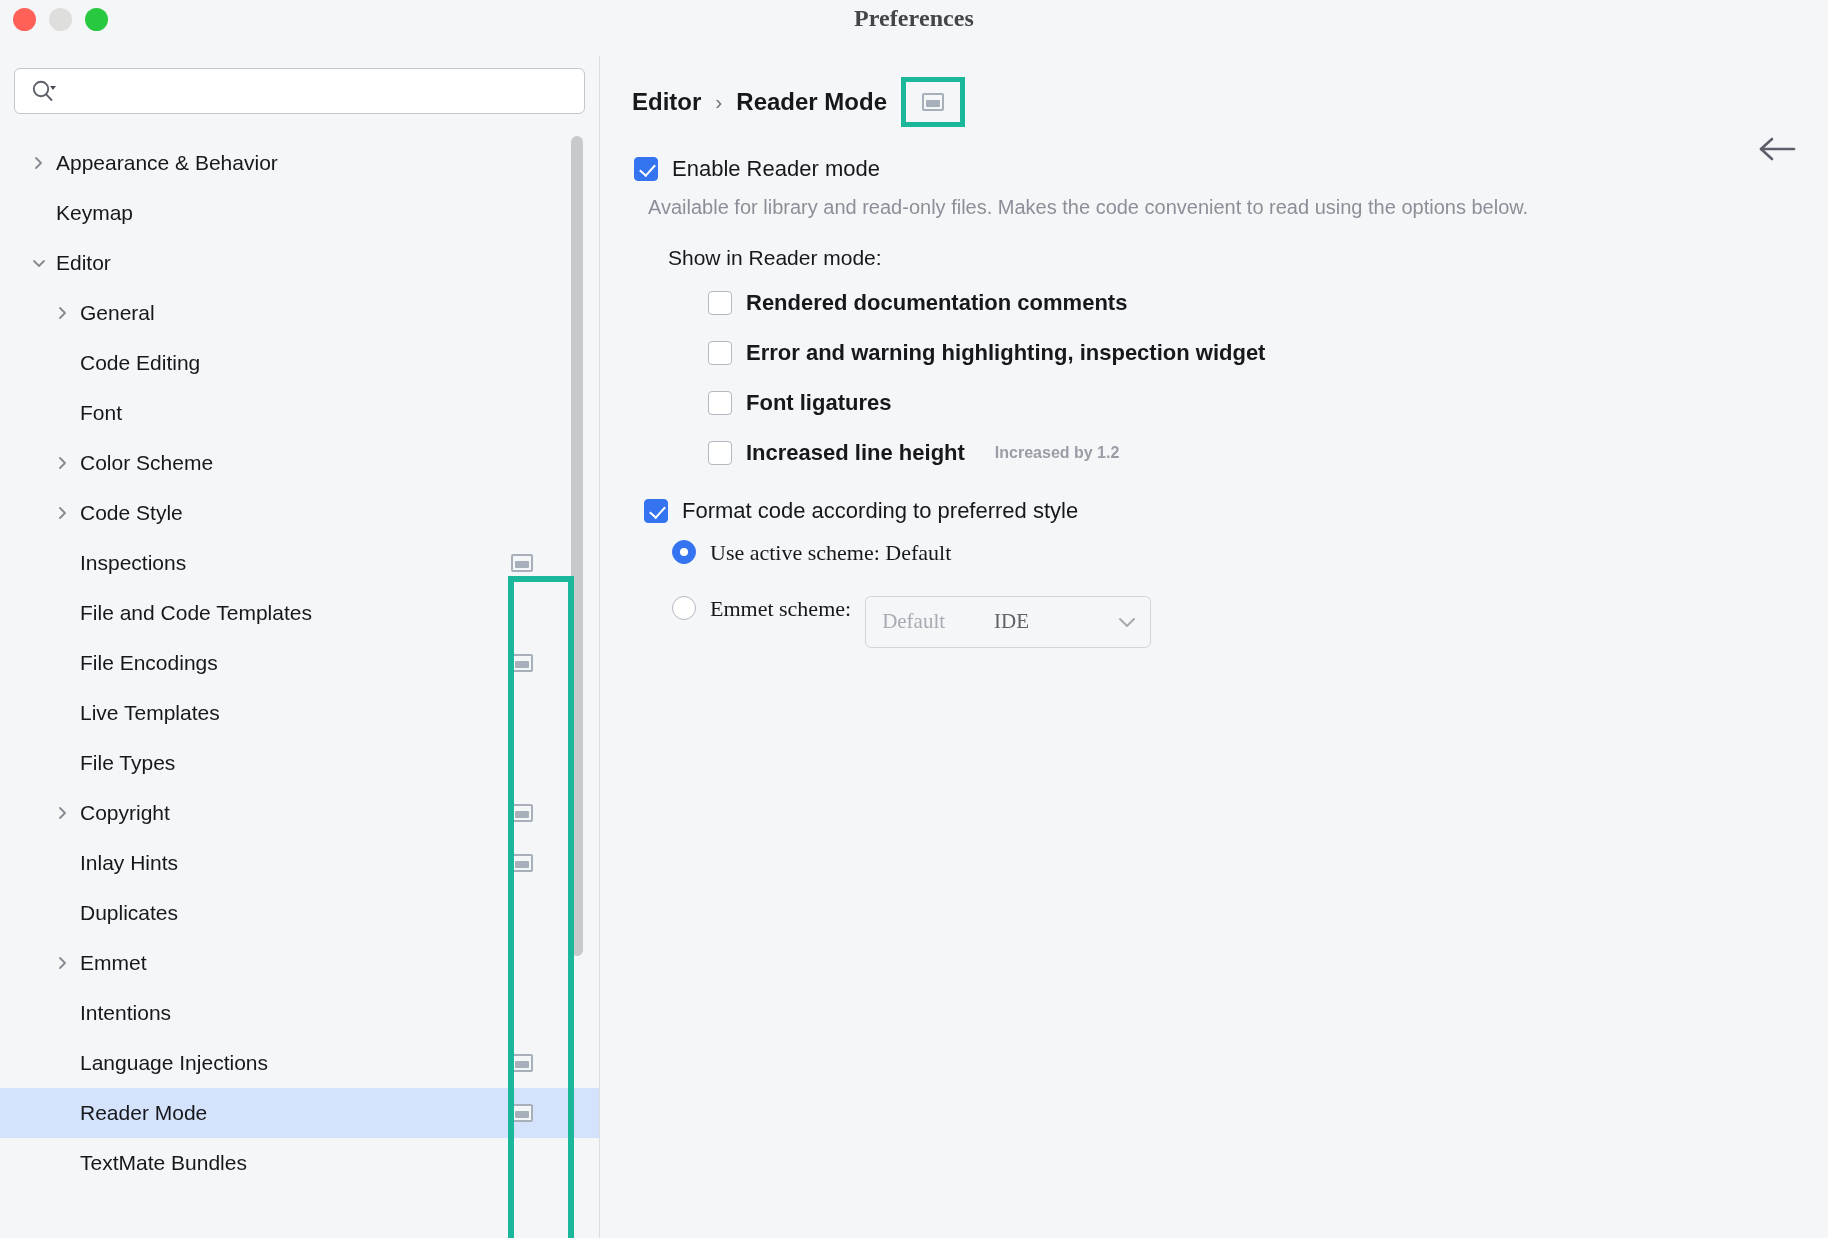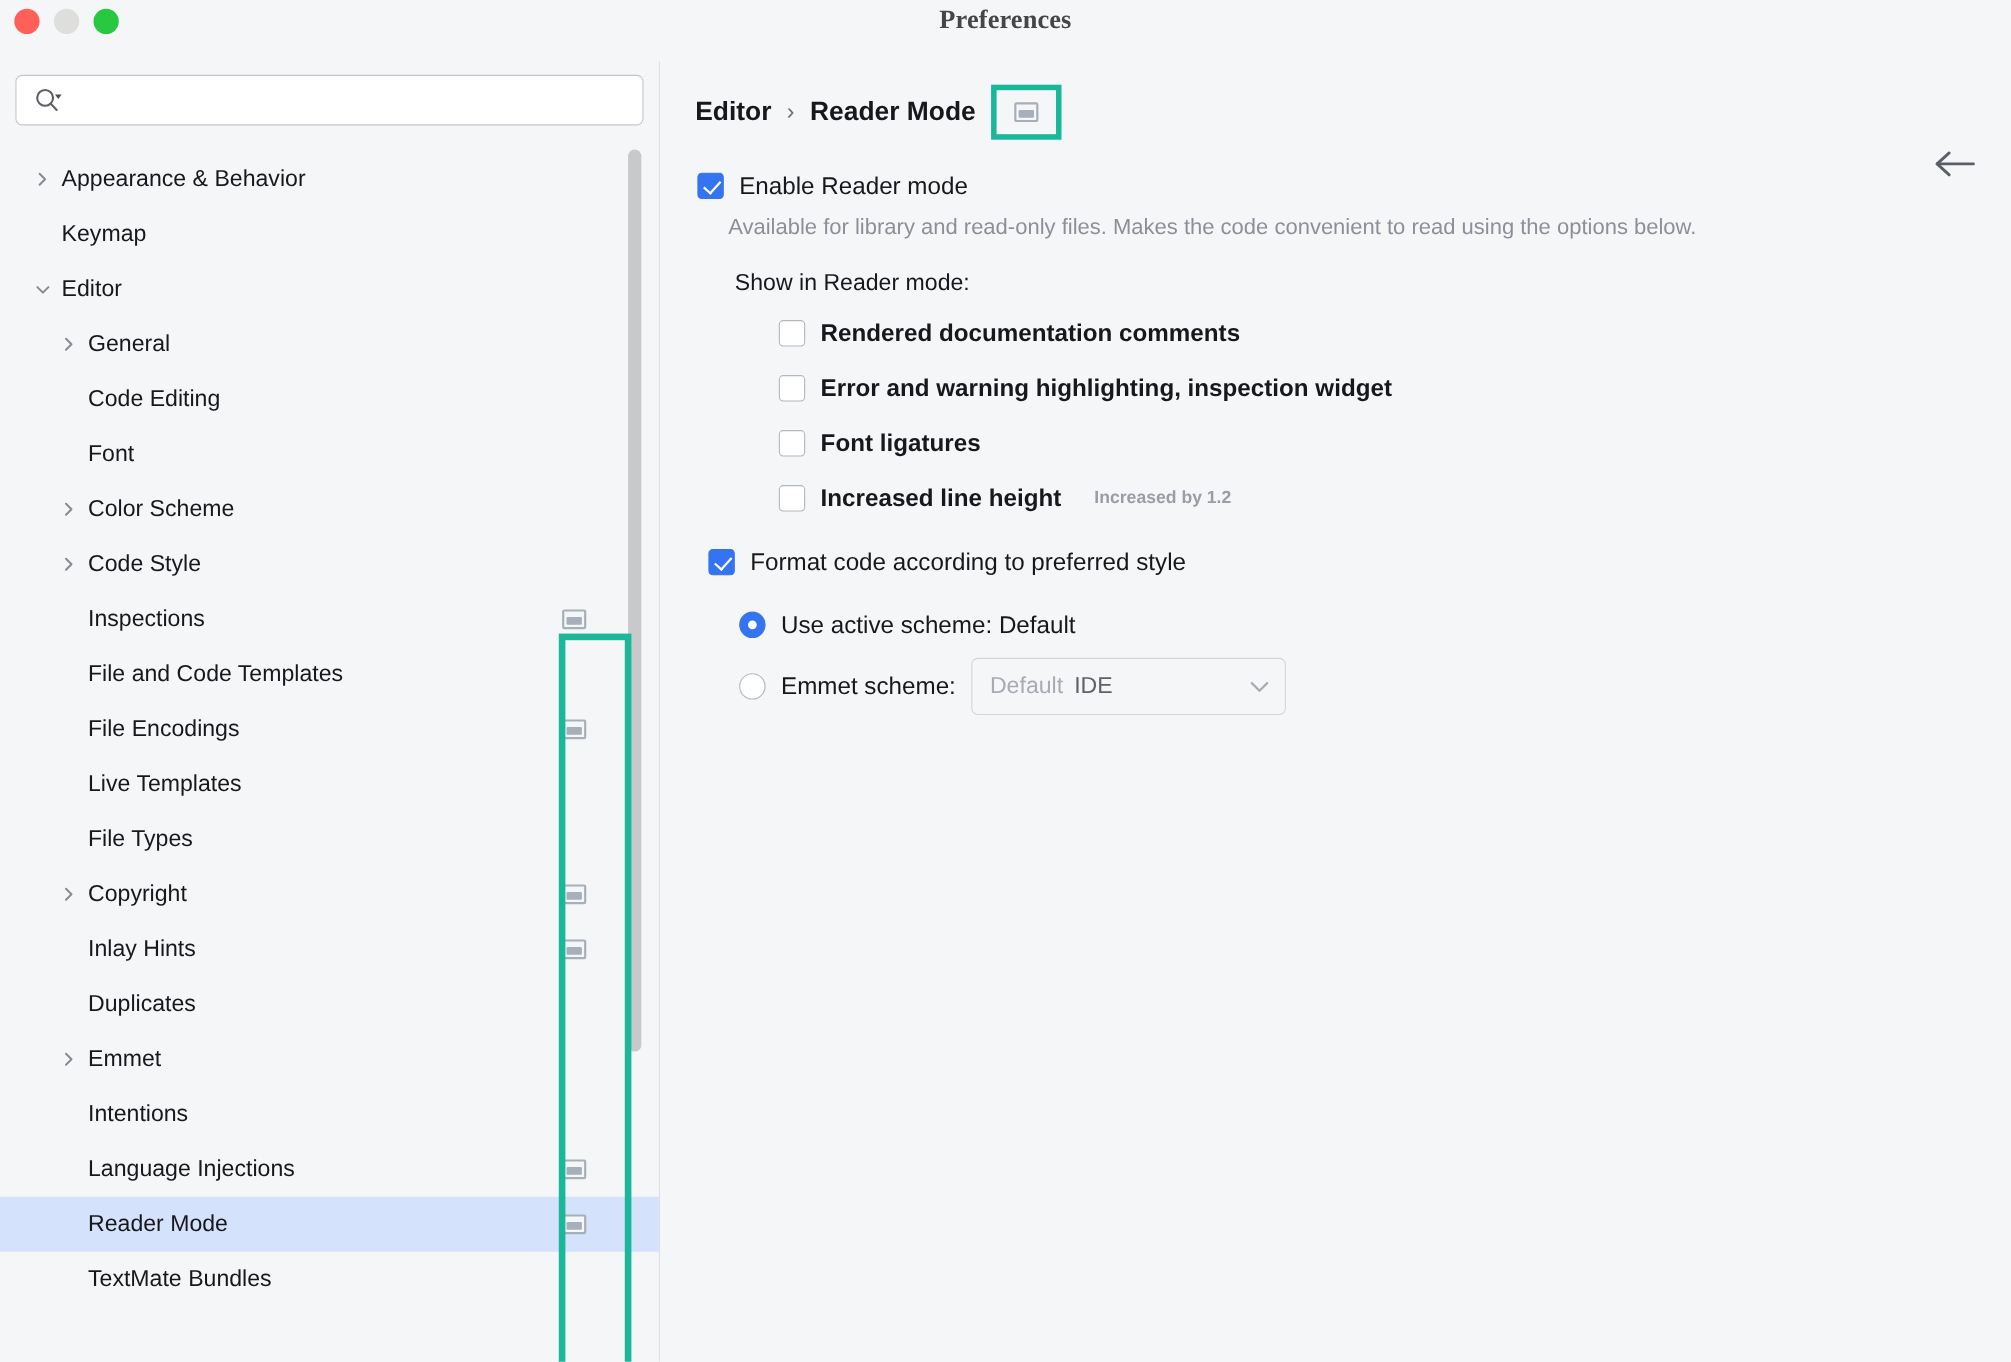--- a/index.html
+++ b/index.html
@@ -248,41 +248,41 @@
   }
   .cb-label {
     font-size: 22px;
     color: #17181c;
   }
   .desc {
     font-size: 20px;
     color: #8c8f98;
     line-height: 1.38;
     max-width: 1090px;
-    margin: 6px 0 0 28px;
+    margin: 6px 0 0 14px;
   }
   .section-label {
     font-size: 21px;
     color: #17181c;
     margin: 24px 0 8px 34px;
   }
   .sub-list { margin-left: 74px; font-weight: bold; }
   .sub-list .cb-line { min-height: 50px; }
   .hint {
     font-size: 16px;
     color: #9a9da5;
     margin-left: 30px;
   }
 
   .fmt-block { margin-top: 14px; }
   .radio-list { margin-left: 38px; margin-top: 10px; }
   .radio-line {
     display: flex;
-    align-items: center;
     min-height: 56px;
+    font-family: Liberation Serif, serif;
   }
   .radio {
     width: 24px; height: 24px;
     flex: 0 0 24px;
     border-radius: 50%;
     border: 1.5px solid #b4b8bf;
     background: #ffffff;
     margin-right: 14px;
     position: relative;
   }
@@ -303,20 +303,21 @@
   .combo {
     margin-left: 14px;
     width: 286px;
     height: 52px;
     border: 1px solid #d2d5da;
     border-radius: 6px;
     background: #f5f6f8;
     display: flex;
     align-items: center;
     padding: 0 12px 0 16px;
+    gap: 39px;
   }
   .combo-a { font-size: 21px; color: #a8abb3; }
   .combo-b { font-size: 21px; color: #5f6269; margin-left: 10px; }
   .combo-chev { margin-left: auto; color: #a8abb3; display: flex; }
 </style>
 </head>
 <body>
 
 <div class="window">
 

